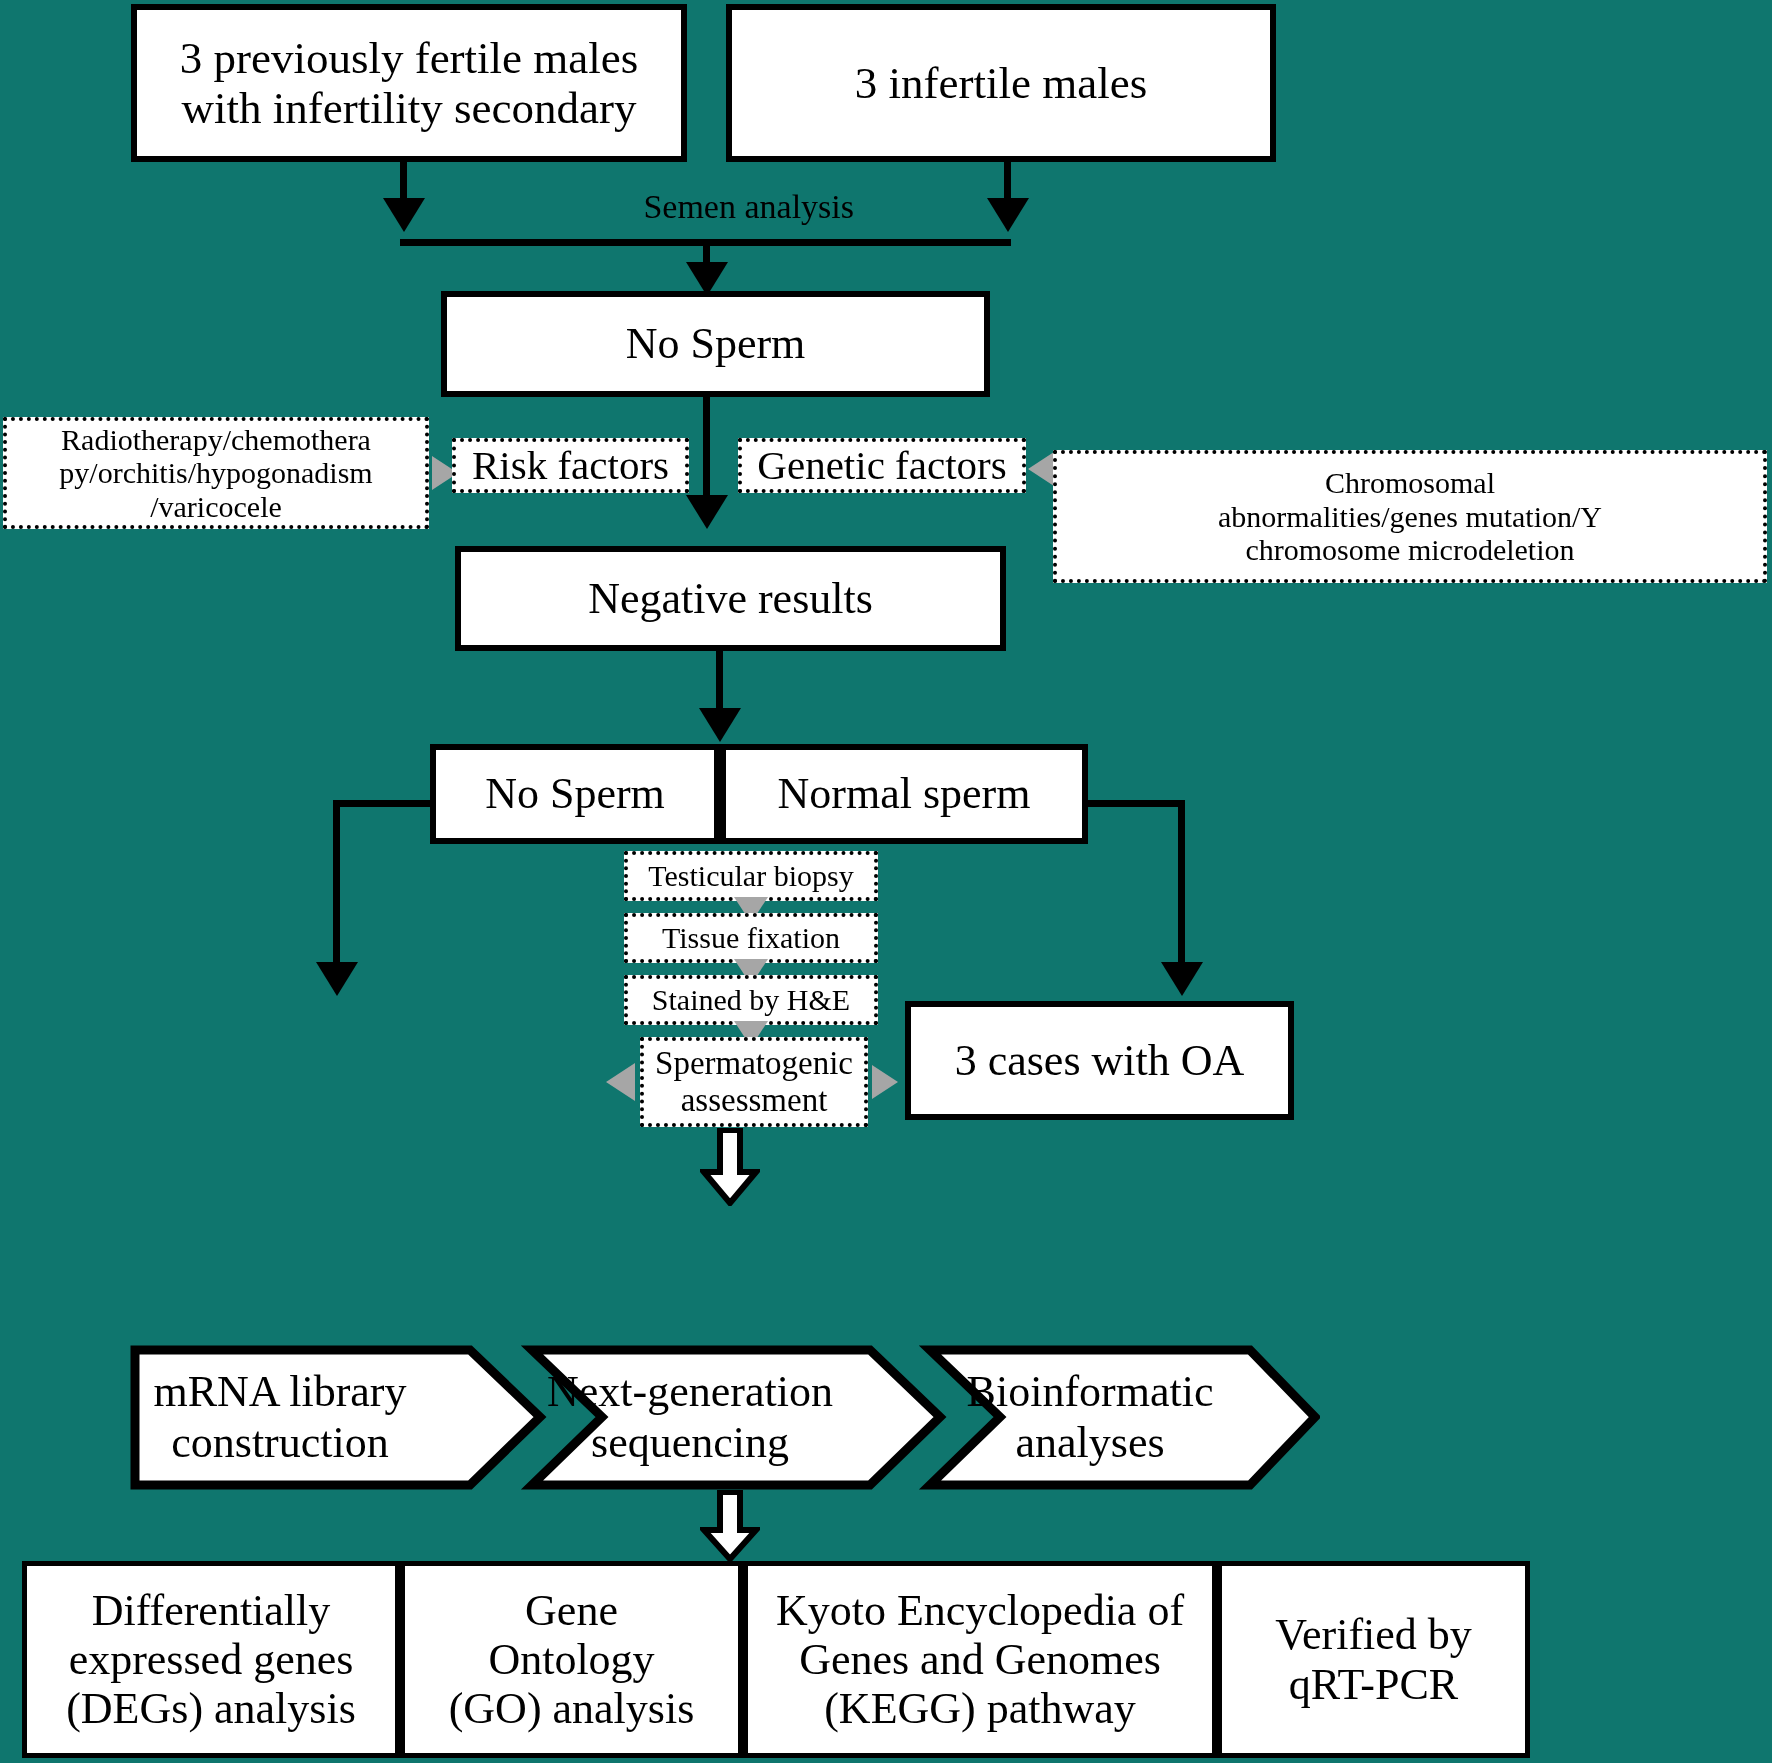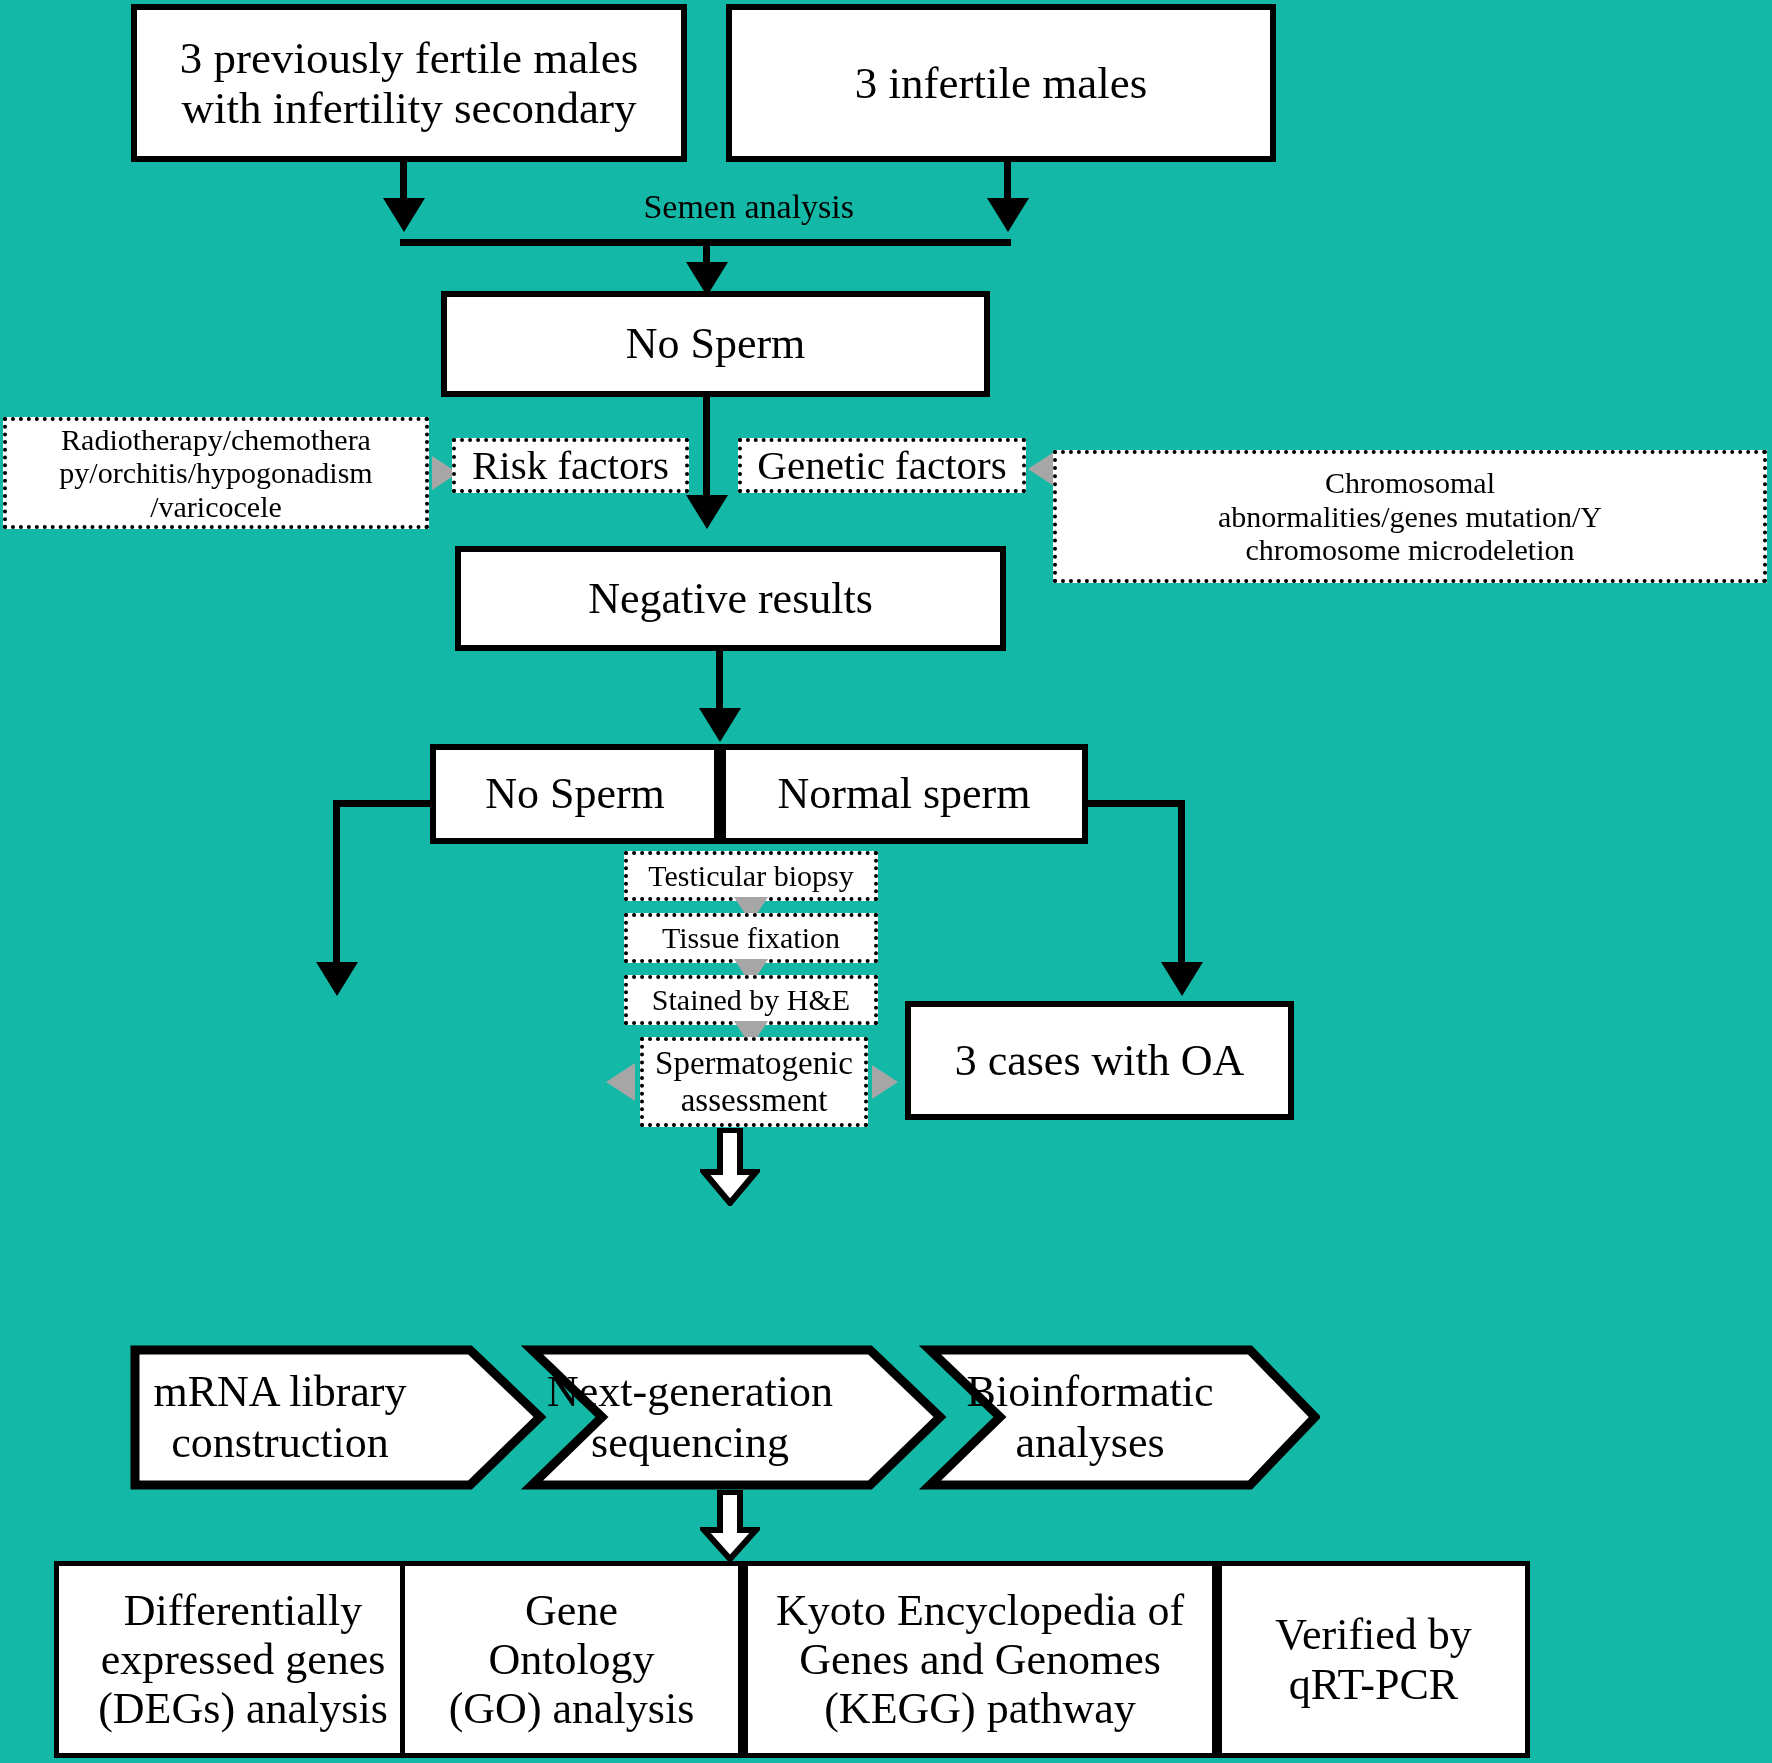--- a/index.html
+++ b/index.html
@@ -4,21 +4,21 @@
 <style>
   html, body {
     margin: 0;
     padding: 0;
     background: #ffffff;
   }
   #canvas {
     position: relative;
     width: 1772px;
     height: 1763px;
-    background: #14b8a6;
+    background: #0f766e;
     font-family: "Liberation Serif", "DejaVu Serif", serif;
     color: #000000;
     overflow: hidden;
   }
 
   
   .node {
     position: absolute;
     box-sizing: border-box;
     display: flex;
@@ -253,21 +253,21 @@
     <span>Bioinformatic
 analyses</span>
   </div>
 
   <div class="block-arrow" style="left:700px; top:1490px; width:60px; height:72px;">
     <svg width="60" height="72" viewBox="0 0 60 72">
       <polygon points="20,2 40,2 40,40 56,40 30,69 4,40 20,40" fill="#ffffff" stroke="#000000" stroke-width="6"></polygon>
     </svg>
   </div>
 
-  <div class="node solid-thin fs-big" style="left:22px; top:1561px; width:378px; height:197px;margin-left:32px;">
+  <div class="node solid-thin fs-big" style="left:22px; top:1561px; width:378px; height:197px;">
     <span class="txt">Differentially
 expressed genes
 (DEGs) analysis</span>
   </div>
 
   <div class="node solid-thin fs-big" style="left:400px; top:1561px; width:343px; height:197px;">
     <span class="txt">Gene
 Ontology
 (GO) analysis</span>
   </div>

